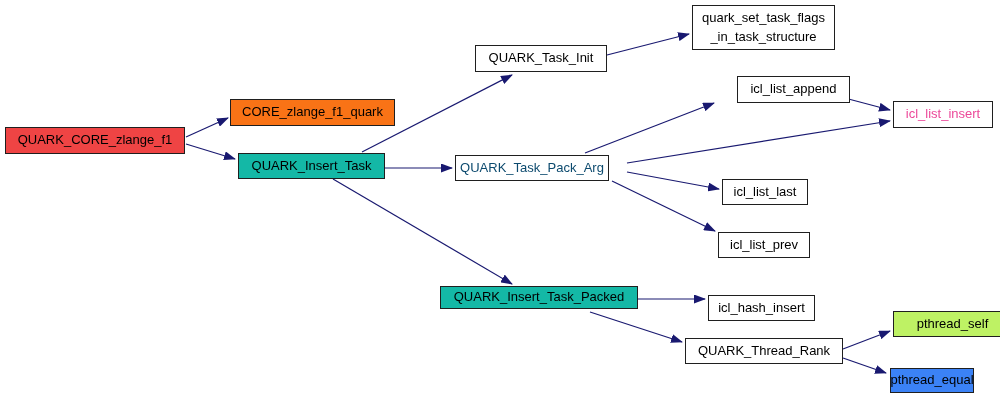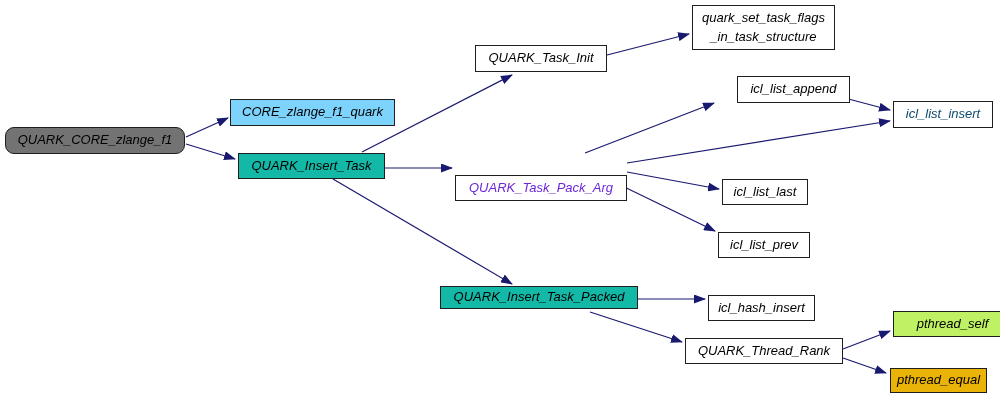--- a/index.html
+++ b/index.html
@@ -23,21 +23,20 @@
     align-items: center;
     justify-content: center;
     background: #ffffff;
     border: 1px solid #1f1f1f;
     color: #000000;
     font-size: 13px;
     line-height: 1.4;
     text-align: center;
     white-space: pre-line;
     cursor: pointer;
-    font-style: italic;
   }
   .node.root {
     background: #c0c0c0;
     cursor: default;
   }
   .edge {
     stroke-width: 1.2;
     fill: none;
   }
 </style>
@@ -63,30 +62,30 @@
         <line class="edge" x1="627" y1="163" x2="890" y2="121" stroke="#191970" marker-end="url(#arrowhead)"></line>
         <line class="edge" x1="627" y1="172" x2="719" y2="189" stroke="#191970" marker-end="url(#arrowhead)"></line>
         <line class="edge" x1="612" y1="181" x2="715" y2="231" stroke="#191970" marker-end="url(#arrowhead)"></line>
         <line class="edge" x1="638" y1="299" x2="705" y2="299" stroke="#191970" marker-end="url(#arrowhead)"></line>
         <line class="edge" x1="590" y1="312" x2="682" y2="342" stroke="#191970" marker-end="url(#arrowhead)"></line>
         <line class="edge" x1="843" y1="349" x2="890" y2="331" stroke="#191970" marker-end="url(#arrowhead)"></line>
         <line class="edge" x1="843" y1="358" x2="886" y2="373" stroke="#191970" marker-end="url(#arrowhead)"></line>
       </g>
   </svg>
   <div id="node-layer">
-      <div class="node root" style="left: 5px; top: 127px; width: 180px; height: 27px; background: #737373; border-color: rgb(31, 31, 31); color: rgb(0, 0, 0); border-radius: 9px;">QUARK_CORE_zlange_f1</div>
-      <div class="node" style="left: 230px; top: 99px; width: 165px; height: 27px; background: #7dd3fc; border-color: rgb(31, 31, 31); color: rgb(0, 0, 0);">CORE_zlange_f1_quark</div>
+      <div class="node root" style="left: 5px; top: 127px; width: 180px; height: 27px; background: #ef4444; border-color: rgb(31, 31, 31); color: rgb(0, 0, 0);">QUARK_CORE_zlange_f1</div>
+      <div class="node" style="left: 230px; top: 99px; width: 165px; height: 27px; background: #f97316; border-color: rgb(31, 31, 31); color: rgb(0, 0, 0);">CORE_zlange_f1_quark</div>
       <div class="node" style="left: 238px; top: 153px; width: 147px; height: 26px; background: #14b8a6; border-color: rgb(31, 31, 31); color: rgb(0, 0, 0);">QUARK_Insert_Task</div>
       <div class="node" style="left: 475px; top: 45px; width: 132px; height: 27px; background: rgb(255, 255, 255); border-color: rgb(31, 31, 31); color: rgb(0, 0, 0);">QUARK_Task_Init</div>
       <div class="node" style="left: 692px; top: 5px; width: 143px; height: 45px; background: rgb(255, 255, 255); border-color: rgb(31, 31, 31); color: rgb(0, 0, 0);">quark_set_task_flags
 _in_task_structure</div>
       <div class="node" style="left: 709px; top: 76px; width: 113px; height: 27px; background: rgb(255, 255, 255); border-color: rgb(31, 31, 31); color: rgb(0, 0, 0); margin-left: 28px;">icl_list_append</div>
-      <div class="node" style="left: 893px; top: 101px; width: 100px; height: 27px; background: rgb(255, 255, 255); border-color: rgb(31, 31, 31); color: #0c4a6e;">icl_list_insert</div>
-      <div class="node" style="left: 455px; top: 155px; width: 172px; height: 26px; background: rgb(255, 255, 255); border-color: rgb(31, 31, 31); color: #6d28d9; margin-top: 20px;">QUARK_Task_Pack_Arg</div>
+      <div class="node" style="left: 893px; top: 101px; width: 100px; height: 27px; background: rgb(255, 255, 255); border-color: rgb(31, 31, 31); color: #ec4899;">icl_list_insert</div>
+      <div class="node" style="left: 455px; top: 155px; width: 154px; height: 26px; background: rgb(255, 255, 255); border-color: rgb(31, 31, 31); color: #0c4a6e;">QUARK_Task_Pack_Arg</div>
       <div class="node" style="left: 722px; top: 179px; width: 86px; height: 26px; background: rgb(255, 255, 255); border-color: rgb(31, 31, 31); color: rgb(0, 0, 0);">icl_list_last</div>
       <div class="node" style="left: 718px; top: 232px; width: 92px; height: 26px; background: rgb(255, 255, 255); border-color: rgb(31, 31, 31); color: rgb(0, 0, 0);">icl_list_prev</div>
       <div class="node" style="left: 440px; top: 286px; width: 198px; height: 23px; background: #14b8a6; border-color: rgb(31, 31, 31); color: rgb(0, 0, 0);">QUARK_Insert_Task_Packed</div>
       <div class="node" style="left: 708px; top: 286px; width: 107px; height: 26px; background: rgb(255, 255, 255); border-color: rgb(31, 31, 31); color: rgb(0, 0, 0); margin-top: 9px;">icl_hash_insert</div>
       <div class="node" style="left: 685px; top: 338px; width: 158px; height: 26px; background: rgb(255, 255, 255); border-color: rgb(31, 31, 31); color: rgb(0, 0, 0);">QUARK_Thread_Rank</div>
       <div class="node" style="left: 893px; top: 311px; width: 119px; height: 26px; background: #bef264; border-color: rgb(31, 31, 31); color: rgb(0, 0, 0);">pthread_self</div>
-      <div class="node" style="left: 890px; top: 368px; width: 97px; height: 25px; background: #eab308; border-color: rgb(31, 31, 31); color: rgb(0, 0, 0);">pthread_equal</div>
+      <div class="node" style="left: 890px; top: 368px; width: 84px; height: 25px; background: #3b82f6; border-color: rgb(31, 31, 31); color: rgb(0, 0, 0);">pthread_equal</div>
     </div>
 </div>
 
 </body></html>

